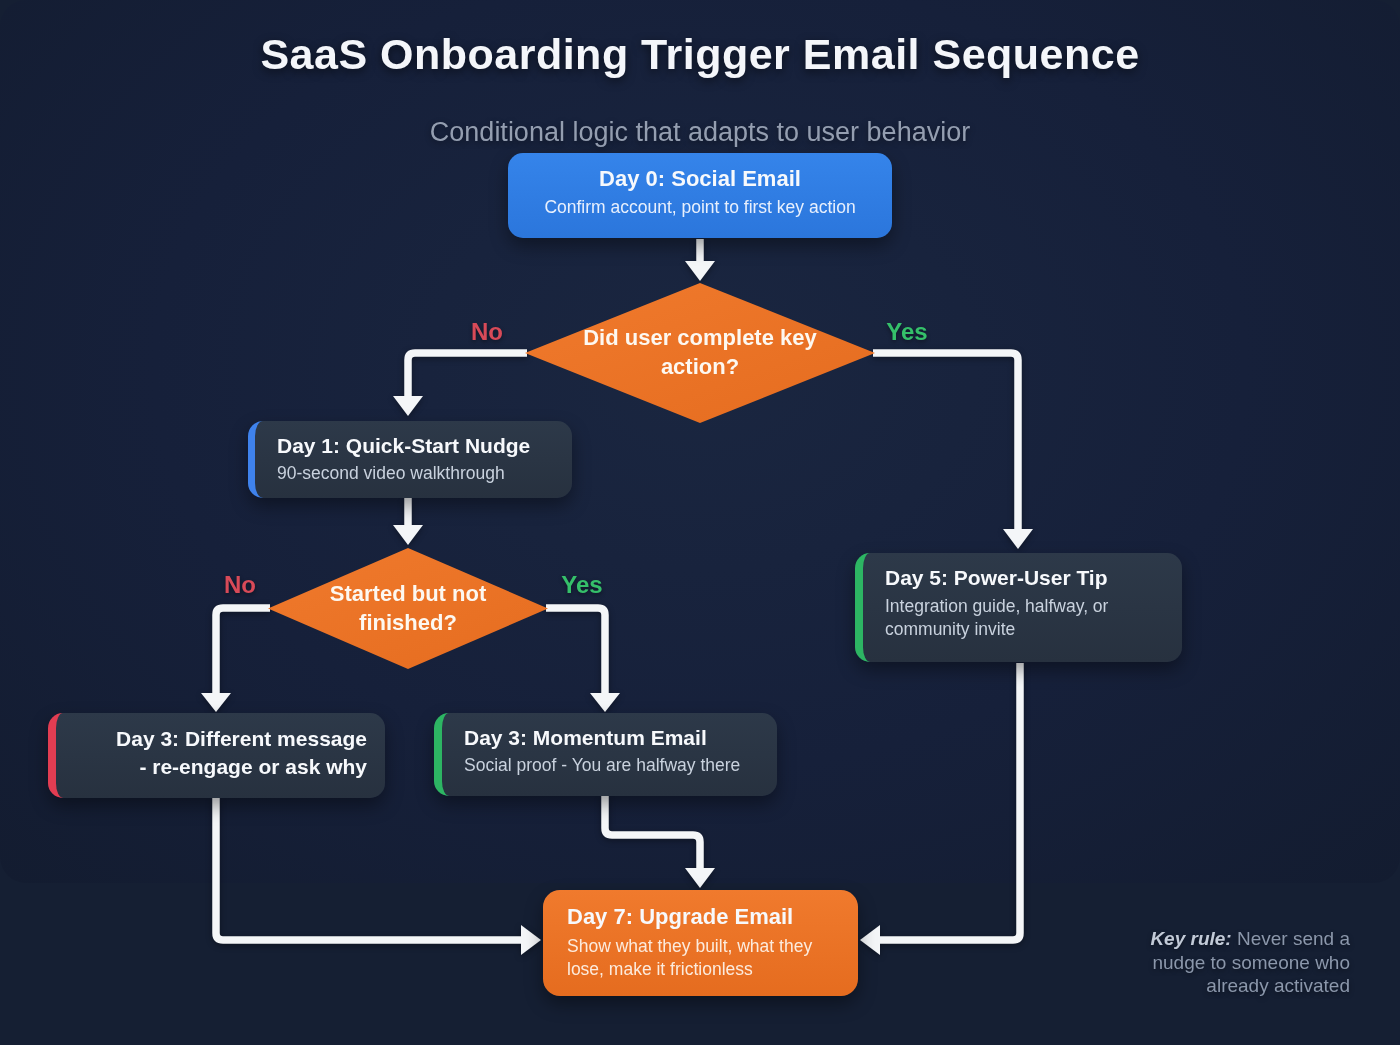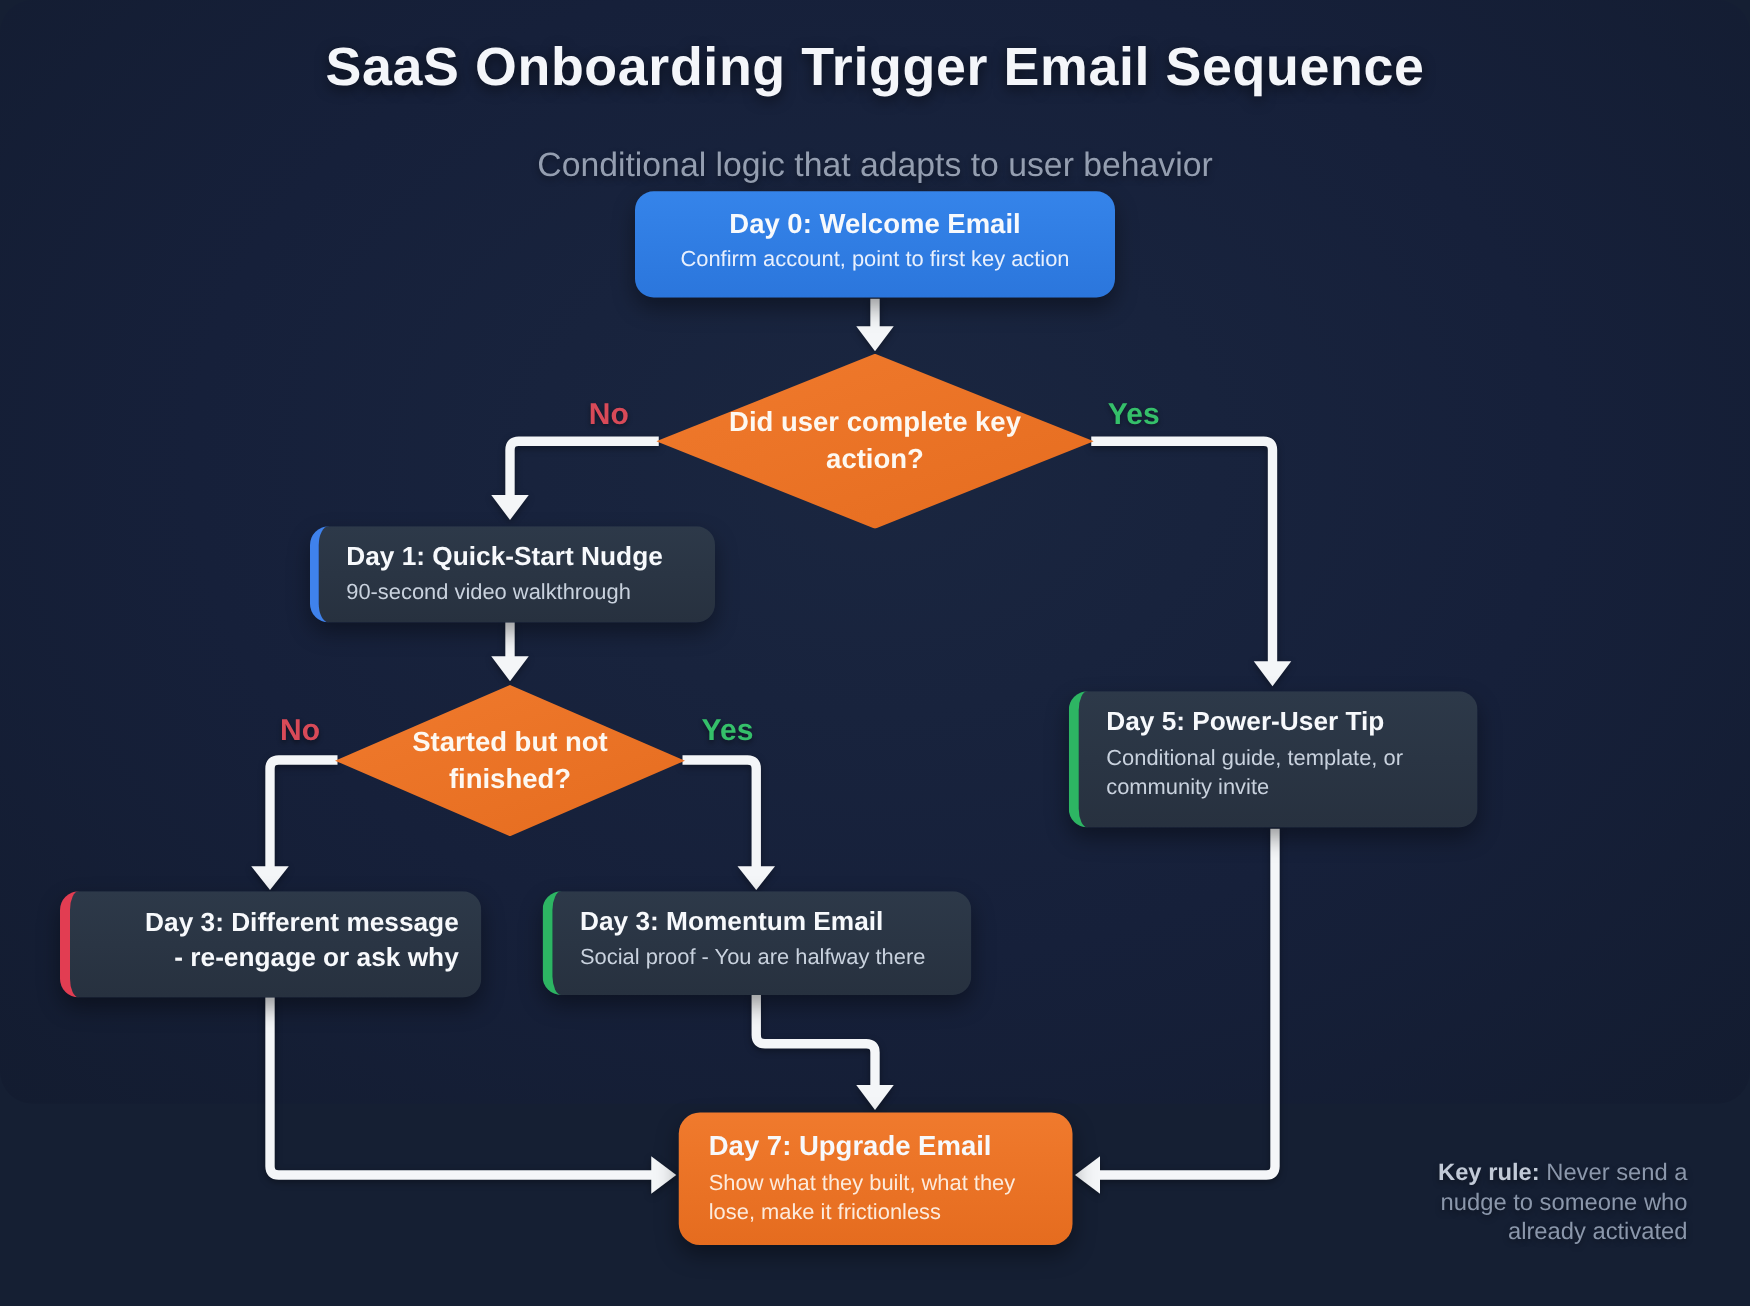--- a/index.html
+++ b/index.html
@@ -102,21 +102,21 @@
     padding: 14px 20px 12px 24px; box-sizing: border-box; text-align: left;
   }
   .day7 .n-sub { color: #fcebdd; font-size: 17.5px; line-height: 1.32; max-width: 270px; }
 
   
   .keyrule {
     position: absolute; top: 927px; right: 50px; width: 212px;
     text-align: right; font-size: 19px; line-height: 1.24;
     color: #8b97ab; text-shadow: 0 2px 5px rgba(0,0,0,.4);
   }
-  .keyrule b { color: #c2cad7; font-weight: 700; }
+  .keyrule b { color: #c2cad7; font-weight: 700; font-style: italic; }
 
   
   svg.connectors {
     position: absolute; inset: 0; pointer-events: none;
     filter: drop-shadow(0 2px 3px rgba(0,0,0,.35));
   }
   svg.connectors path { stroke: #f4f6f8; stroke-width: 7.5; fill: none; }
   svg.connectors polygon { fill: #f4f6f8; stroke: none; }
 </style>
 </head>
@@ -151,21 +151,21 @@
     <polygon points="521,925 521,955 541,940"></polygon>
 
     <path d="M 605 796 L 605 828 Q 605 835 612 835 L 693 835 Q 700 835 700 842 L 700 870"></path>
     <polygon points="685,868 715,868 700,888"></polygon>
 
     <path d="M 1020 663 L 1020 933 Q 1020 940 1013 940 L 878 940"></path>
     <polygon points="880,925 880,955 860,940"></polygon>
   </svg>
 
   <div class="node day0">
-    <div class="n-title">Day 0: Welcome Email</div>
+    <div class="n-title">Day 0: Social Email</div>
     <div class="n-sub">Confirm account, point to first key action</div>
   </div>
 
   <div class="diamond diamond1">
     <div class="d-text">Did user complete key action?</div>
   </div>
   <div class="branch-label lbl-no no1">No</div>
   <div class="branch-label lbl-yes yes1">Yes</div>
 
   <div class="node card edge-blue day1">
@@ -186,21 +186,21 @@
     </div>
   </div>
 
   <div class="node card edge-green day3yes">
     <div class="n-title">Day 3: Momentum Email</div>
     <div class="n-sub">Social proof - You are halfway there</div>
   </div>
 
   <div class="node card edge-green day5">
     <div class="n-title">Day 5: Power-User Tip</div>
-    <div class="n-sub">Conditional guide, template, or community invite</div>
+    <div class="n-sub">Integration guide, halfway, or community invite</div>
   </div>
 
   <div class="node day7">
     <div class="n-title">Day 7: Upgrade Email</div>
     <div class="n-sub">Show what they built, what they lose, make it frictionless</div>
   </div>
 
   <div class="keyrule">
     <b>Key rule:</b><span> Never send a nudge to someone who already activated</span>
   </div>

